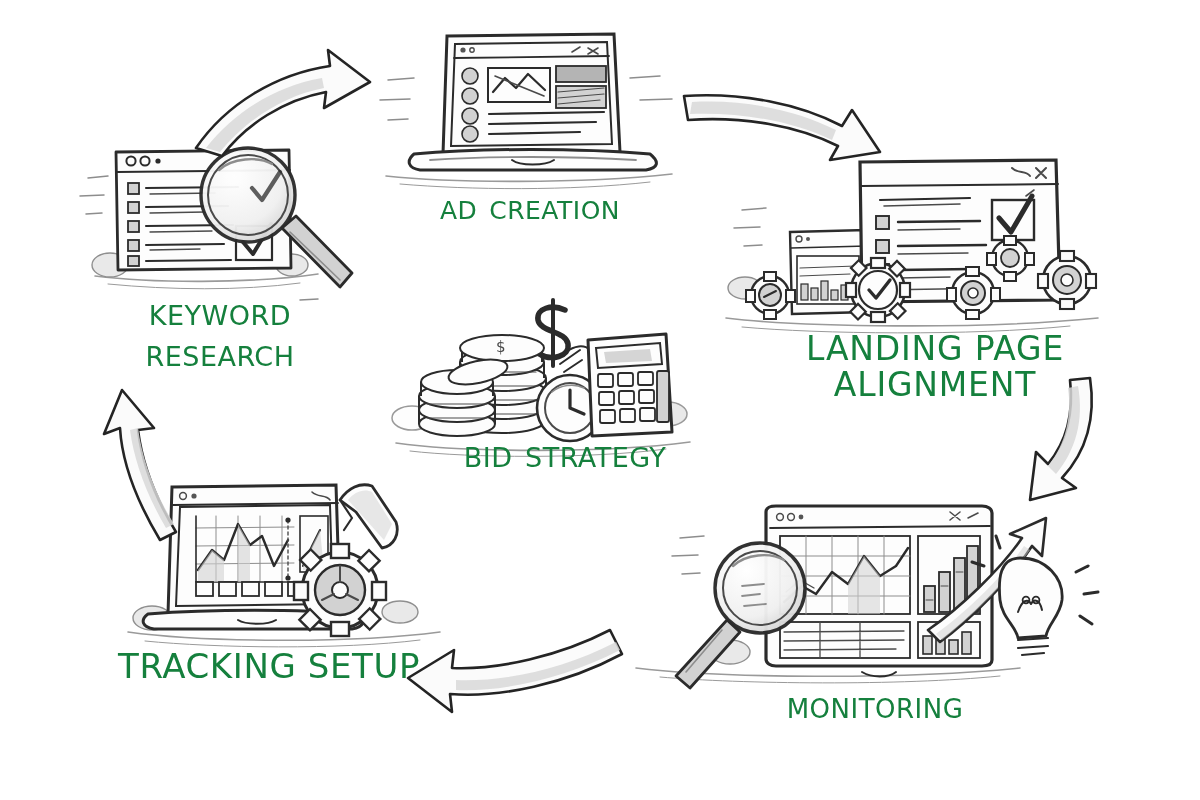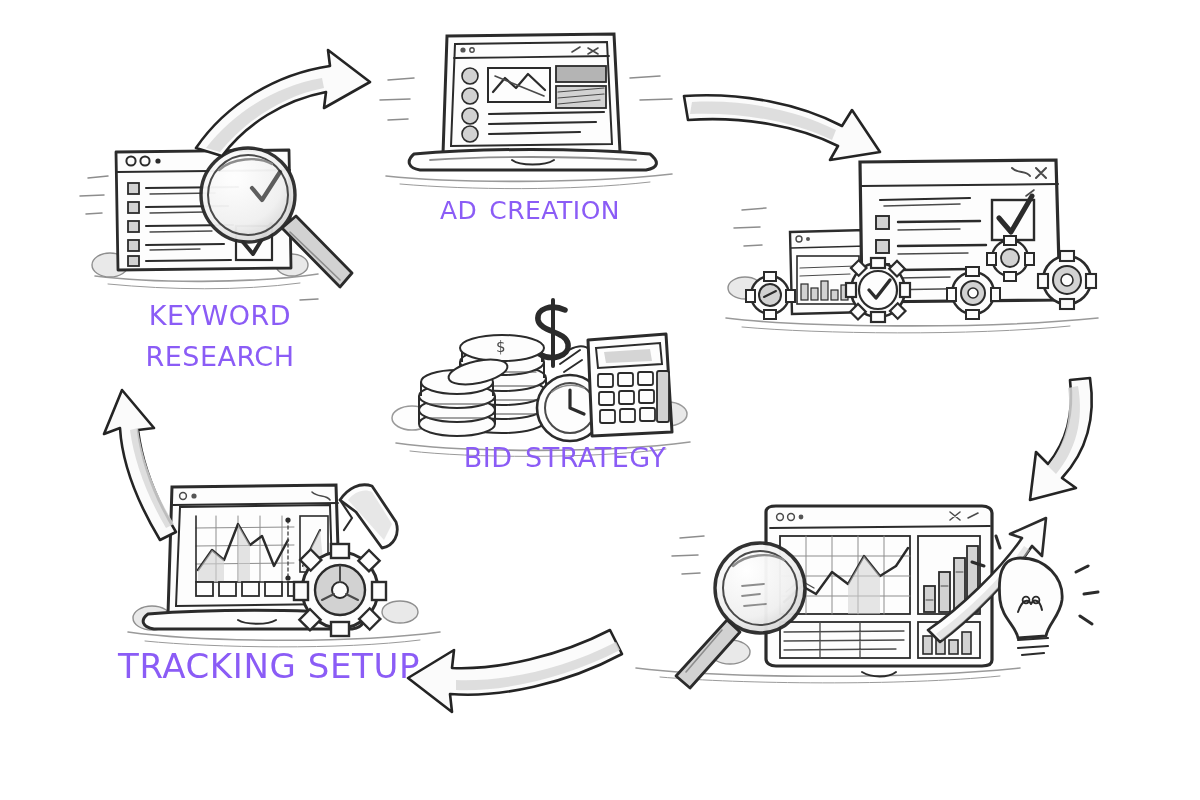--- a/index.html
+++ b/index.html
@@ -19,21 +19,21 @@
   #canvas svg.layer {
     position: absolute;
     left: 0;
     top: 0;
     width: 1200px;
     height: 800px;
   }
   .node-label {
     position: absolute;
     text-align: center;
-    color: #8b5cf6;
+    color: #15803d;
     font-family: "DejaVu Sans", sans-serif;
     font-weight: 400;
     letter-spacing: 0.5px;
     line-height: 1.08;
     white-space: pre-line;
     user-select: none;
   }
   .label-smallcaps {
     font-variant: small-caps;
     text-transform: lowercase;
@@ -561,19 +561,22 @@
         <path class="arrow-shade" d="M166 528 C 146 494, 134 460, 130 430 L 138 428 C 142 458, 154 492, 174 524 Z"></path>
       </g>
     </g>
   </svg>
 
   <div class="node-label label-smallcaps" style="left:60px; top:292px; width:320px; font-size:38px;">Keyword
 Research</div>
 
   <div class="node-label label-smallcaps" style="left:370px; top:188px; width:320px; font-size:36px;">Ad Creation</div>
 
+  <div class="node-label label-allcaps" style="left:785px; top:331px; width:300px; font-size:33px; letter-spacing:0.8px;">Landing Page
+Alignment</div>
 
   <div class="node-label label-smallcaps" style="left:415px; top:434px; width:300px; font-size:38px;">Bid Strategy</div>
 
+  <div class="node-label label-smallcaps" style="left:725px; top:686px; width:300px; font-size:37px;">Monitoring</div>
 
   <div class="node-label label-allcaps" style="left:90px; top:648px; width:330px; font-size:34px; letter-spacing:0.6px;text-align:right;">Tracking Setup</div>
 
 </div>
 
 </body></html>

